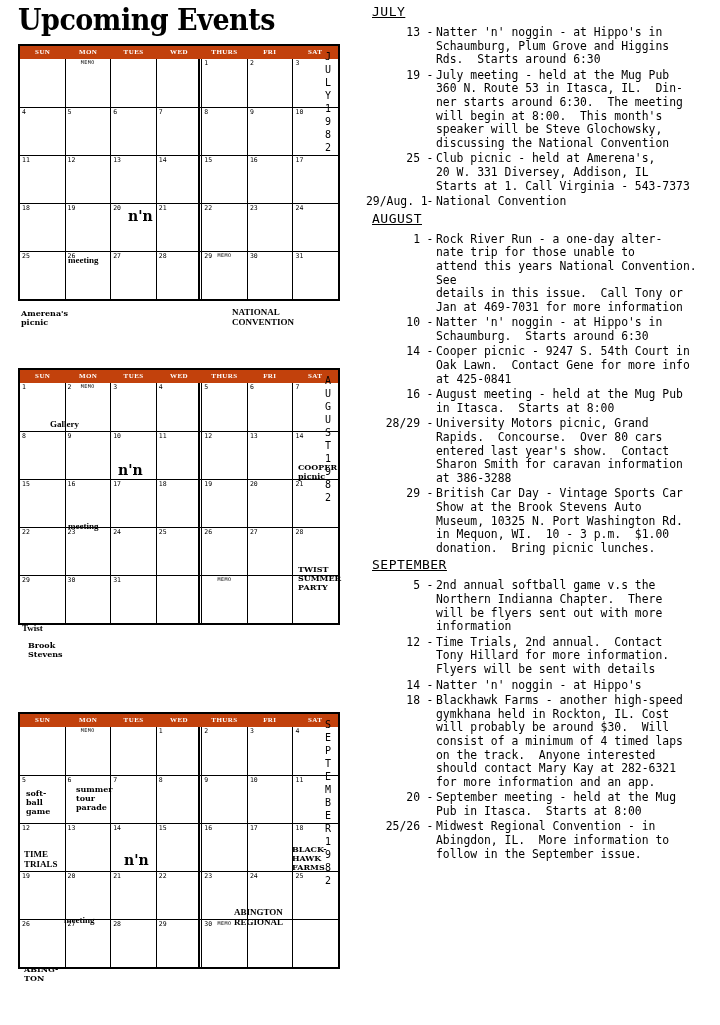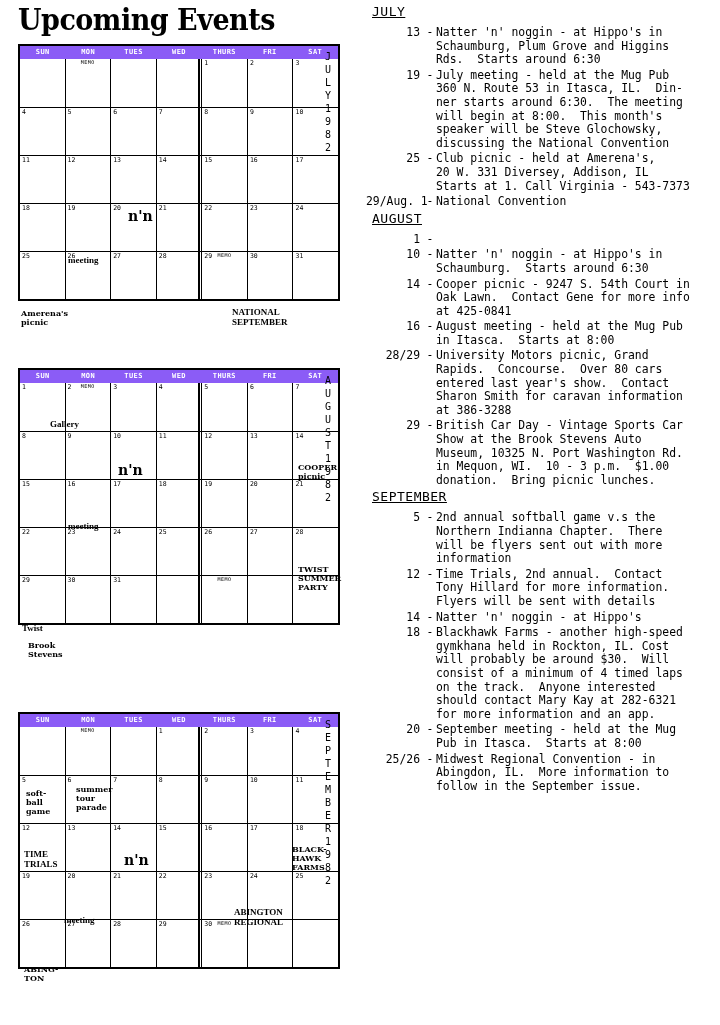--- a/index.html
+++ b/index.html
@@ -35,23 +35,24 @@
 
   .cal {
     position: absolute;
     left: 18px;
     width: 322px;
     border: 2px solid #000;
     background: #fff;
   }
   .cal-hdr {
     display: flex;
-    background: #8b5cf6;
+    background: #c2410c;
     color: #fff;
     height: 13px;
+    font-family: Liberation Serif, serif;
   }
   .cal-hdr .dh {
     flex: 1 1 0;
     text-align: center;
     font-size: 7px;
     font-weight: bold;
     letter-spacing: 0.4px;
     line-height: 13px;
   }
   .cal-body { position: relative; }
@@ -280,21 +281,21 @@
             <div class="cell">
               <span class="dn">31</span>
             </div>
           </div>
           <div class="vdiv" style="left: 178px;"></div>
           <div class="hand big" style="left: 108px; top: 152px;">n'n</div>
           <div class="hand sm" style="left: 48px; top: 196px;">meeting</div>
           <div class="hand xs" style="left: 1px; top: 250px;">Amerena's
 picnic</div>
           <div class="hand sm" style="left: 212px; top: 248px;">NATIONAL
-SEPTEMBER</div>
+CONVENTION</div>
         </div>
         <div class="month-strip">
           <span>J</span>
           <span>U</span>
           <span>L</span>
           <span>Y</span>
           <span>1</span>
           <span>9</span>
           <span>8</span>
           <span>2</span>
@@ -631,20 +632,25 @@
       </div>
       <div class="evt">
         <div class="d">29/Aug. 1</div>
         <div class="dash">-</div>
         <div class="txt">National Convention</div>
       </div>
       <div class="month-head gap">AUGUST</div>
       <div class="evt">
         <div class="d">1</div>
         <div class="dash">-</div>
+        <div class="txt">Rock River Run - a one-day alter-
+nate trip for those unable to
+attend this years National Convention.  See
+details in this issue.  Call Tony or
+Jan at 469-7031 for more information</div>
       </div>
       <div class="evt">
         <div class="d">10</div>
         <div class="dash">-</div>
         <div class="txt">Natter 'n' noggin - at Hippo's in
 Schaumburg.  Starts around 6:30</div>
       </div>
       <div class="evt">
         <div class="d">14</div>
         <div class="dash">-</div>

